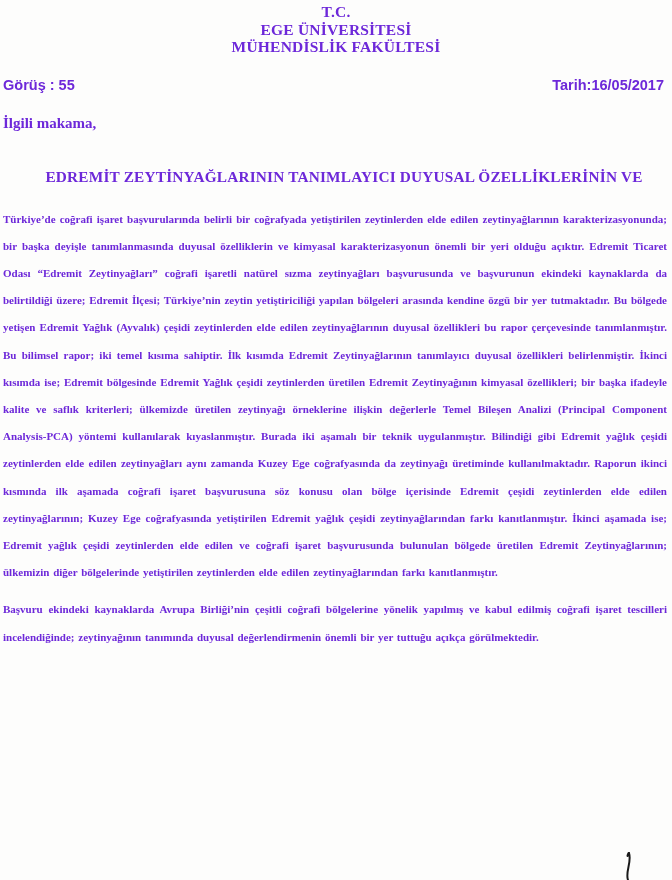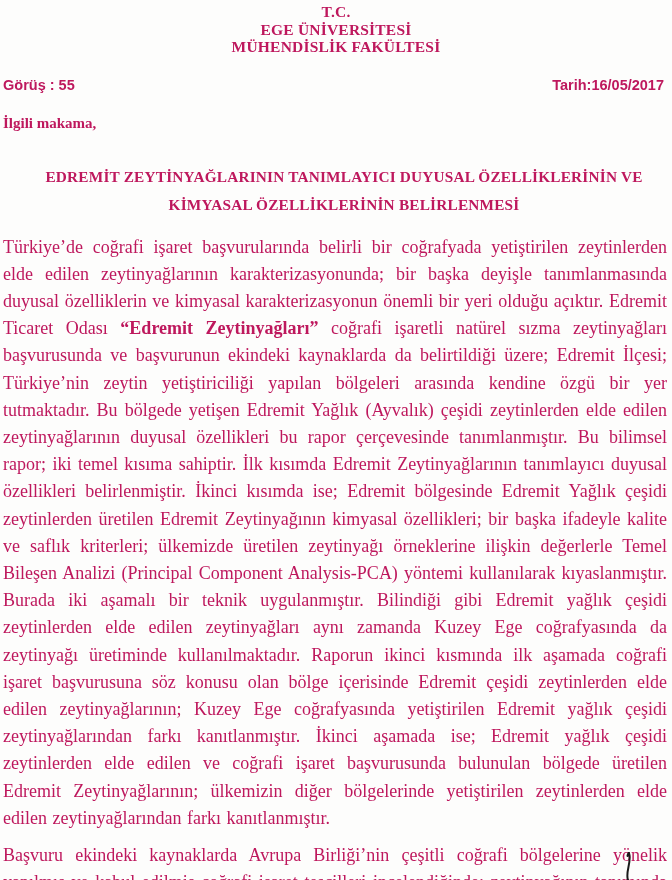--- a/index.html
+++ b/index.html
@@ -2,21 +2,21 @@
 <html lang="tr"><head>
 <meta charset="utf-8">
 <style>
   html, body { margin: 0; padding: 0; background: #e8e8e8; }
   .page {
     position: relative;
     width: 672px;
     height: 880px;
     margin: 0 auto;
     background: #fdfdfc;
-    color: #be185d;
+    color: #6d28d9;
     font-family: "Liberation Serif", serif;
     overflow: hidden;
     box-sizing: border-box;
   }
   .letterhead {
     padding-top: 3px;
     text-align: center;
     font-weight: 700;
     font-size: 15.5px;
     line-height: 17.5px;
@@ -41,24 +41,25 @@
     margin-top: 31px;
     text-align: center;
     font-weight: 700;
     font-size: 15.3px;
     line-height: 28px;
     letter-spacing: 0.2px;
     padding-left: 16px;
   }
   .body-text {
     margin: 15px 5px 0 3px;
-    font-size: 18px;
+    font-size: 11px;
     line-height: 27.2px;
     text-align: justify;
     word-spacing: 1px;
+    font-weight: bold;
   }
   .body-text.second { margin-top: 10px; }
   .pen-mark {
     position: absolute;
     right: 37px;
     bottom: 0px;
     width: 14px;
     height: 28px;
   }
 </style>
@@ -75,21 +76,20 @@
 
   <div class="meta-row">
     <span>Görüş : 55</span>
     <span>Tarih:16/05/2017</span>
   </div>
 
   <div class="salutation">İlgili makama,</div>
 
   <div class="doc-title">
     <div>EDREMİT ZEYTİNYAĞLARININ TANIMLAYICI DUYUSAL ÖZELLİKLERİNİN VE</div>
-    <div>KİMYASAL ÖZELLİKLERİNİN BELİRLENMESİ</div>
   </div>
 
   <p class="body-text">Türkiye’de coğrafi işaret başvurularında belirli bir coğrafyada yetiştirilen zeytinlerden elde edilen zeytinyağlarının karakterizasyonunda; bir başka deyişle tanımlanmasında duyusal özelliklerin ve kimyasal karakterizasyonun önemli bir yeri olduğu açıktır. Edremit Ticaret Odası <b>“Edremit Zeytinyağları”</b> coğrafi işaretli natürel sızma zeytinyağları başvurusunda ve başvurunun ekindeki kaynaklarda da belirtildiği üzere; Edremit İlçesi; Türkiye’nin zeytin yetiştiriciliği yapılan bölgeleri arasında kendine özgü bir yer tutmaktadır. Bu bölgede yetişen Edremit Yağlık (Ayvalık) çeşidi zeytinlerden elde edilen zeytinyağlarının duyusal özellikleri bu rapor çerçevesinde tanımlanmıştır. Bu bilimsel rapor; iki temel kısıma sahiptir. İlk kısımda Edremit Zeytinyağlarının tanımlayıcı duyusal özellikleri belirlenmiştir. İkinci kısımda ise; Edremit bölgesinde Edremit Yağlık çeşidi zeytinlerden üretilen Edremit Zeytinyağının kimyasal özellikleri; bir başka ifadeyle kalite ve saflık kriterleri; ülkemizde üretilen zeytinyağı örneklerine ilişkin değerlerle Temel Bileşen Analizi (Principal Component Analysis-PCA) yöntemi kullanılarak kıyaslanmıştır. Burada iki aşamalı bir teknik uygulanmıştır. Bilindiği gibi Edremit yağlık çeşidi zeytinlerden elde edilen zeytinyağları aynı zamanda Kuzey Ege coğrafyasında da zeytinyağı üretiminde kullanılmaktadır. Raporun ikinci kısmında ilk aşamada coğrafi işaret başvurusuna söz konusu olan bölge içerisinde Edremit çeşidi zeytinlerden elde edilen zeytinyağlarının; Kuzey Ege coğrafyasında yetiştirilen Edremit yağlık çeşidi zeytinyağlarından farkı kanıtlanmıştır. İkinci aşamada ise; Edremit yağlık çeşidi zeytinlerden elde edilen ve coğrafi işaret başvurusunda bulunulan bölgede üretilen Edremit Zeytinyağlarının; ülkemizin diğer bölgelerinde yetiştirilen zeytinlerden elde edilen zeytinyağlarından farkı kanıtlanmıştır.</p>
 
   <p class="body-text second">Başvuru ekindeki kaynaklarda Avrupa Birliği’nin çeşitli coğrafi bölgelerine yönelik yapılmış ve kabul edilmiş coğrafi işaret tescilleri incelendiğinde; zeytinyağının tanımında duyusal değerlendirmenin önemli bir yer tuttuğu açıkça görülmektedir.</p>
 
   <svg class="pen-mark" viewBox="0 0 14 28" xmlns="http://www.w3.org/2000/svg">
     <path d="M7,28 C4,20 11,10 8,1 C8,0.5 7,1.5 6.5,4" fill="none" stroke="#1a1a1a" stroke-width="2" stroke-linecap="round"></path>
   </svg>
 

